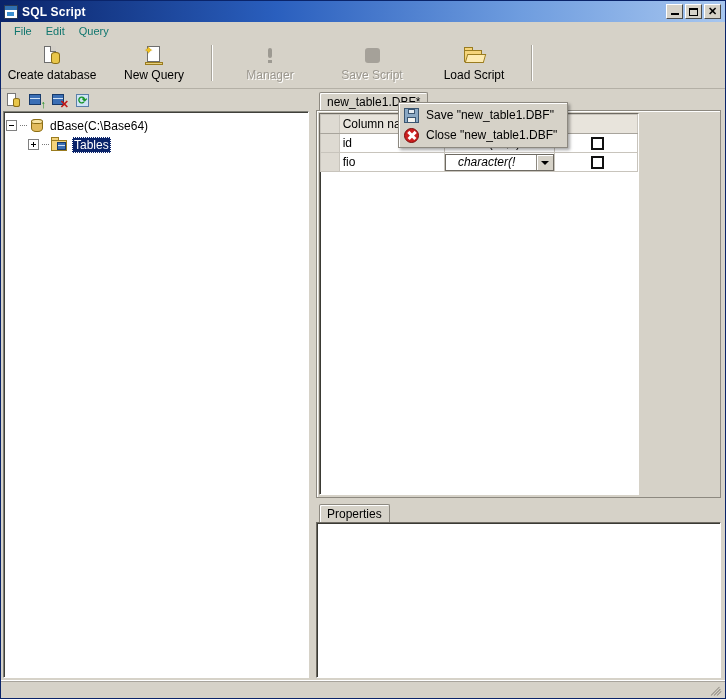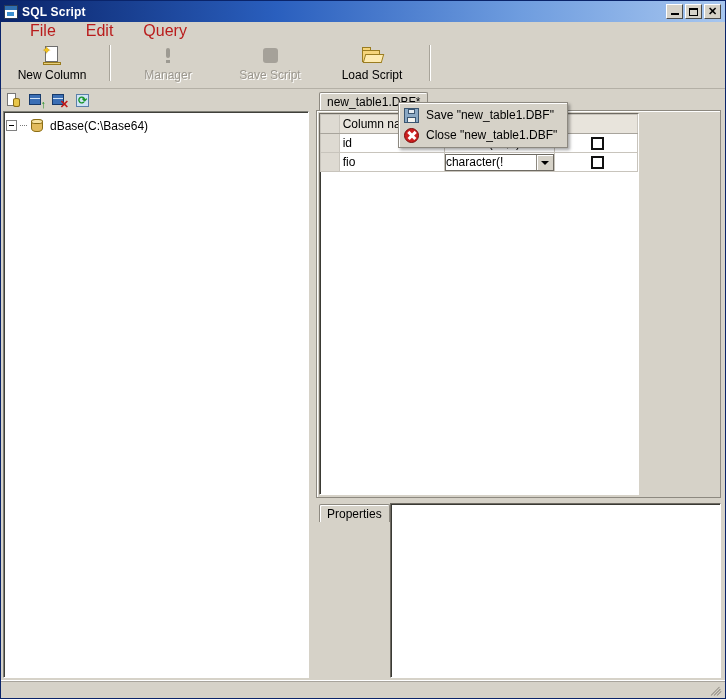--- a/index.html
+++ b/index.html
@@ -100,24 +100,23 @@
     flex: 0 0 19px;
     height: 19px;
     background: #d6d2c8;
     display: flex;
     align-items: center;
     padding-left: 6px;
     box-sizing: border-box;
   }
   .menu-item {
     padding: 2px 7px 3px 7px;
-    font-size: 16px;
-    color: #b91c1c;
+    font-size: 11px;
+    color: #0f766e;
     white-space: nowrap;
-    margin-left: 16px;
   }
 
   
   #toolbar {
     flex: 0 0 48px;
     height: 48px;
     background: #d6d2c8;
     display: flex;
     align-items: flex-start;
     padding-top: 2px;
@@ -558,24 +557,25 @@
     display: flex;
     align-items: stretch;
     height: 17px;
     margin: 0;
     border: 1px solid #6e6a62;
     background: #ffffff;
     box-sizing: border-box;
   }
   .combo .val {
     flex: 1 1 auto;
-    padding-left: 0;
+    padding-left: 12px;
     line-height: 15px;
     overflow: hidden;
     white-space: nowrap;
+    font-style: italic;
   }
   .combo .arrow {
     width: 16px;
     flex: 0 0 16px;
     background: #d6d2c8;
     border-left: 1px solid #8d8980;
     box-shadow: inset 1px 1px 0 #ffffff;
     position: relative;
   }
   .combo .arrow::after {
@@ -643,20 +643,21 @@
     width: 10px; height: 2.5px;
     background: #ffffff;
   }
   #ctx-ico-close .x1 { transform: rotate(45deg); }
   #ctx-ico-close .x2 { transform: rotate(-45deg); }
 
   
   #props-area {
     flex: 1 1 auto;
     display: flex;
+    flex-direction: column;
     margin-top: 5px;
     min-height: 0;
   }
   #props-box {
     flex: 1 1 auto;
     background: #ffffff;
     border: 1px solid #6e6a62;
     border-right-color: #ffffff;
     border-bottom-color: #ffffff;
     box-shadow: inset 1px 1px 0 #3a3a34;
@@ -708,28 +709,36 @@
   </div>
 
   <div id="menu-bar">
     <div class="menu-item">File</div>
     <div class="menu-item">Edit</div>
     <div class="menu-item">Query</div>
   </div>
 
   <div id="toolbar">
 
+    <div class="tb-btn">
+      <div class="tb-ico" id="ico-create-database">
+        <span class="page"></span>
+          <span class="fold"></span>
+          <span class="db"></span>
+      </div>
+      <div class="tb-lbl">Create database</div>
+    </div>
 
     <div class="tb-btn">
       <div class="tb-ico" id="ico-new-query">
         <span class="page"></span>
           <span class="star">✦</span>
           <span class="bar"></span>
       </div>
-      <div class="tb-lbl">New Column</div>
+      <div class="tb-lbl">New Query</div>
     </div>
 
     <div class="tb-sep"></div>
 
     <div class="tb-btn disabled">
       <div class="tb-ico" id="ico-execute">
         <span class="pin"></span>
           <span class="pin2"></span>
       </div>
       <div class="tb-lbl">Manager</div>
@@ -781,20 +790,30 @@
 
       <div id="tree-box">
         <div class="tree-row">
           <span class="expander"></span>
           <span class="dots"></span>
           <span class="tree-ico" id="ico-db-node">
             <span class="cyl"></span>
               <span class="top"></span>
           </span>
           <span class="tree-label">dBase(C:\Base64)</span>
+        </div>
+        <div class="tree-row level2">
+          <span class="expander plus"></span>
+          <span class="dots"></span>
+          <span class="tree-ico" id="ico-tables-node">
+            <span class="fdtab"></span>
+              <span class="fd"></span>
+              <span class="tbl"></span>
+          </span>
+          <span class="tree-label selected">Tables</span>
         </div>
       </div>
 
     </div>
 
     <div id="splitter"></div>
 
     <div id="right-panel">
 
       <div id="editor-area">

